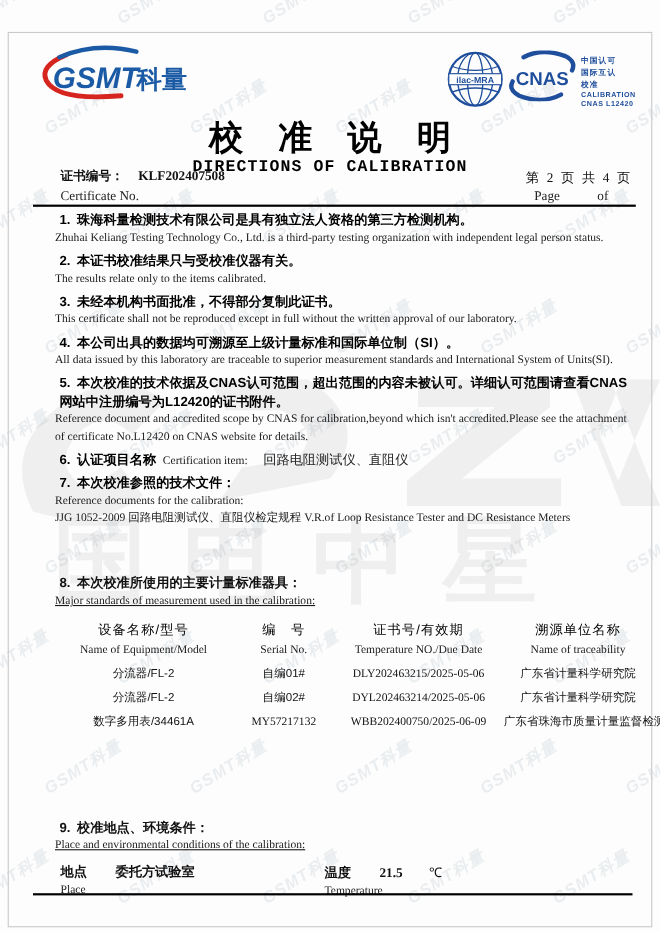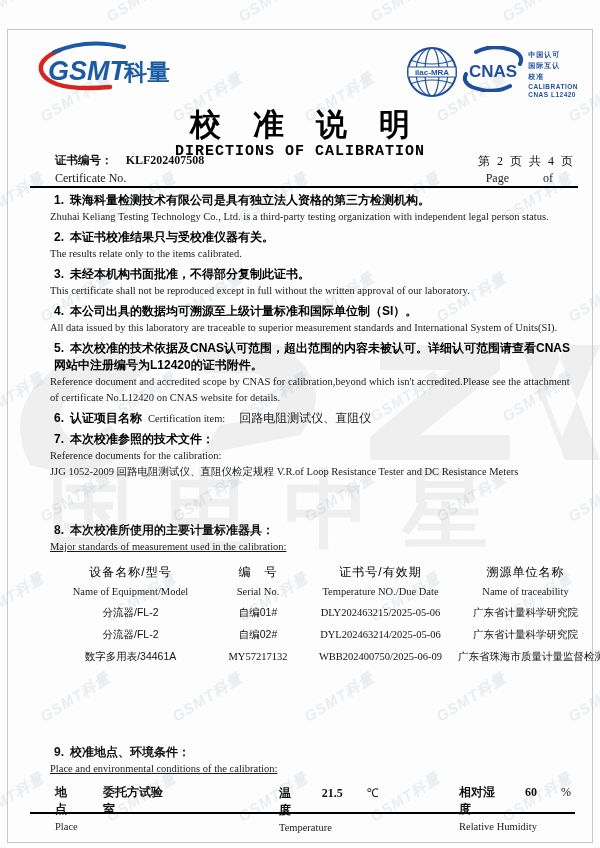--- a/index.html
+++ b/index.html
@@ -287,25 +287,17 @@
       <div class="sp1"></div>
       <div class="env-field">
         <div class="env-line">
           <span class="env-label-zh">温度</span>
           <span class="env-val">21.5</span>
           <span class="env-unit">℃</span>
         </div>
         <div class="env-label-en">Temperature</div>
       </div>
       <div class="sp2"></div>
-      <div class="env-field">
-        <div class="env-line">
-          <span class="env-label-zh">相对湿度</span>
-          <span class="env-val">60</span>
-          <span class="env-unit">%</span>
-        </div>
-        <div class="env-label-en">Relative Humidity</div>
-      </div>
     </div>
   </div>
 
   <div class="rule-bottom"></div>
 </div>
 
 </body></html>

